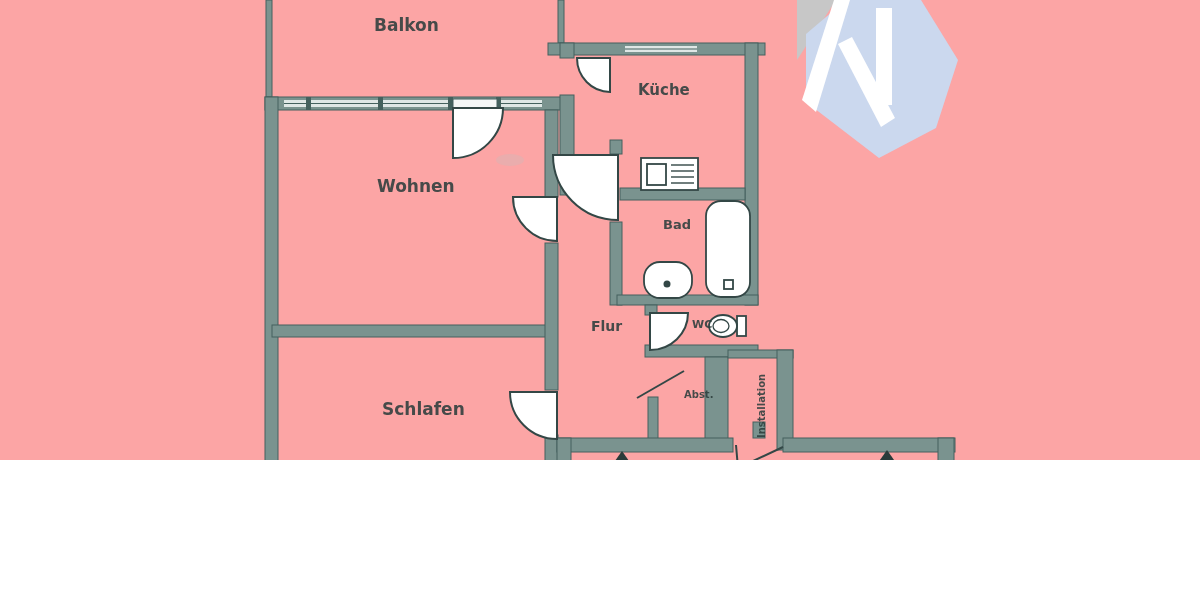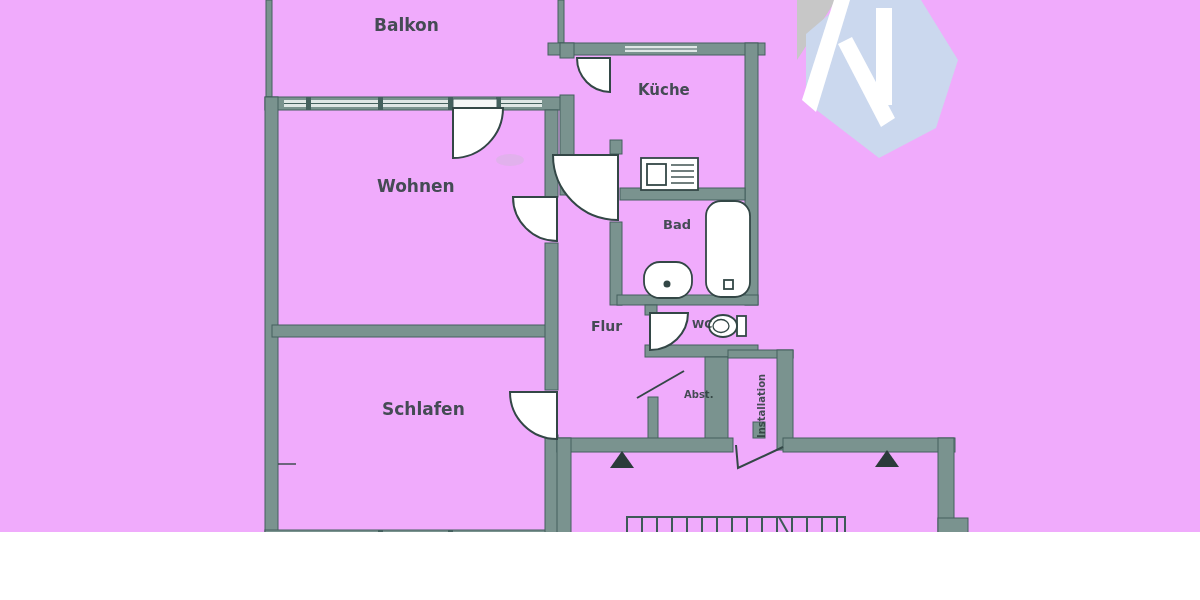--- a/index.html
+++ b/index.html
@@ -1,16 +1,16 @@
 <!DOCTYPE html>
 <html><head>
 <meta charset="utf-8">
 <style>
   html,body{margin:0;padding:0;background:#ffffff;}
-  .canvas{position:relative;width:1200px;height:532px;background:#f0abfc;overflow:hidden;
+  .canvas{position:relative;width:1200px;height:460px;background:#fca5a5;overflow:hidden;
           font-family:"DejaVu Sans",sans-serif;}
   svg{display:block;}
   .wall{fill:#7a938f;stroke:#44615e;stroke-width:1;}
   .glass{fill:#dfe7e6;stroke:none;}
   .glassline{stroke:#44615e;stroke-width:1;}
   .mullion{fill:#44615e;}
   .doorarc{fill:#ffffff;stroke:#334746;stroke-width:2;}
   .doorline{stroke:#334746;stroke-width:2;fill:none;}
   .fixture{fill:#ffffff;stroke:#334746;stroke-width:1.8;}
   .fixline{stroke:#334746;stroke-width:1.4;}

